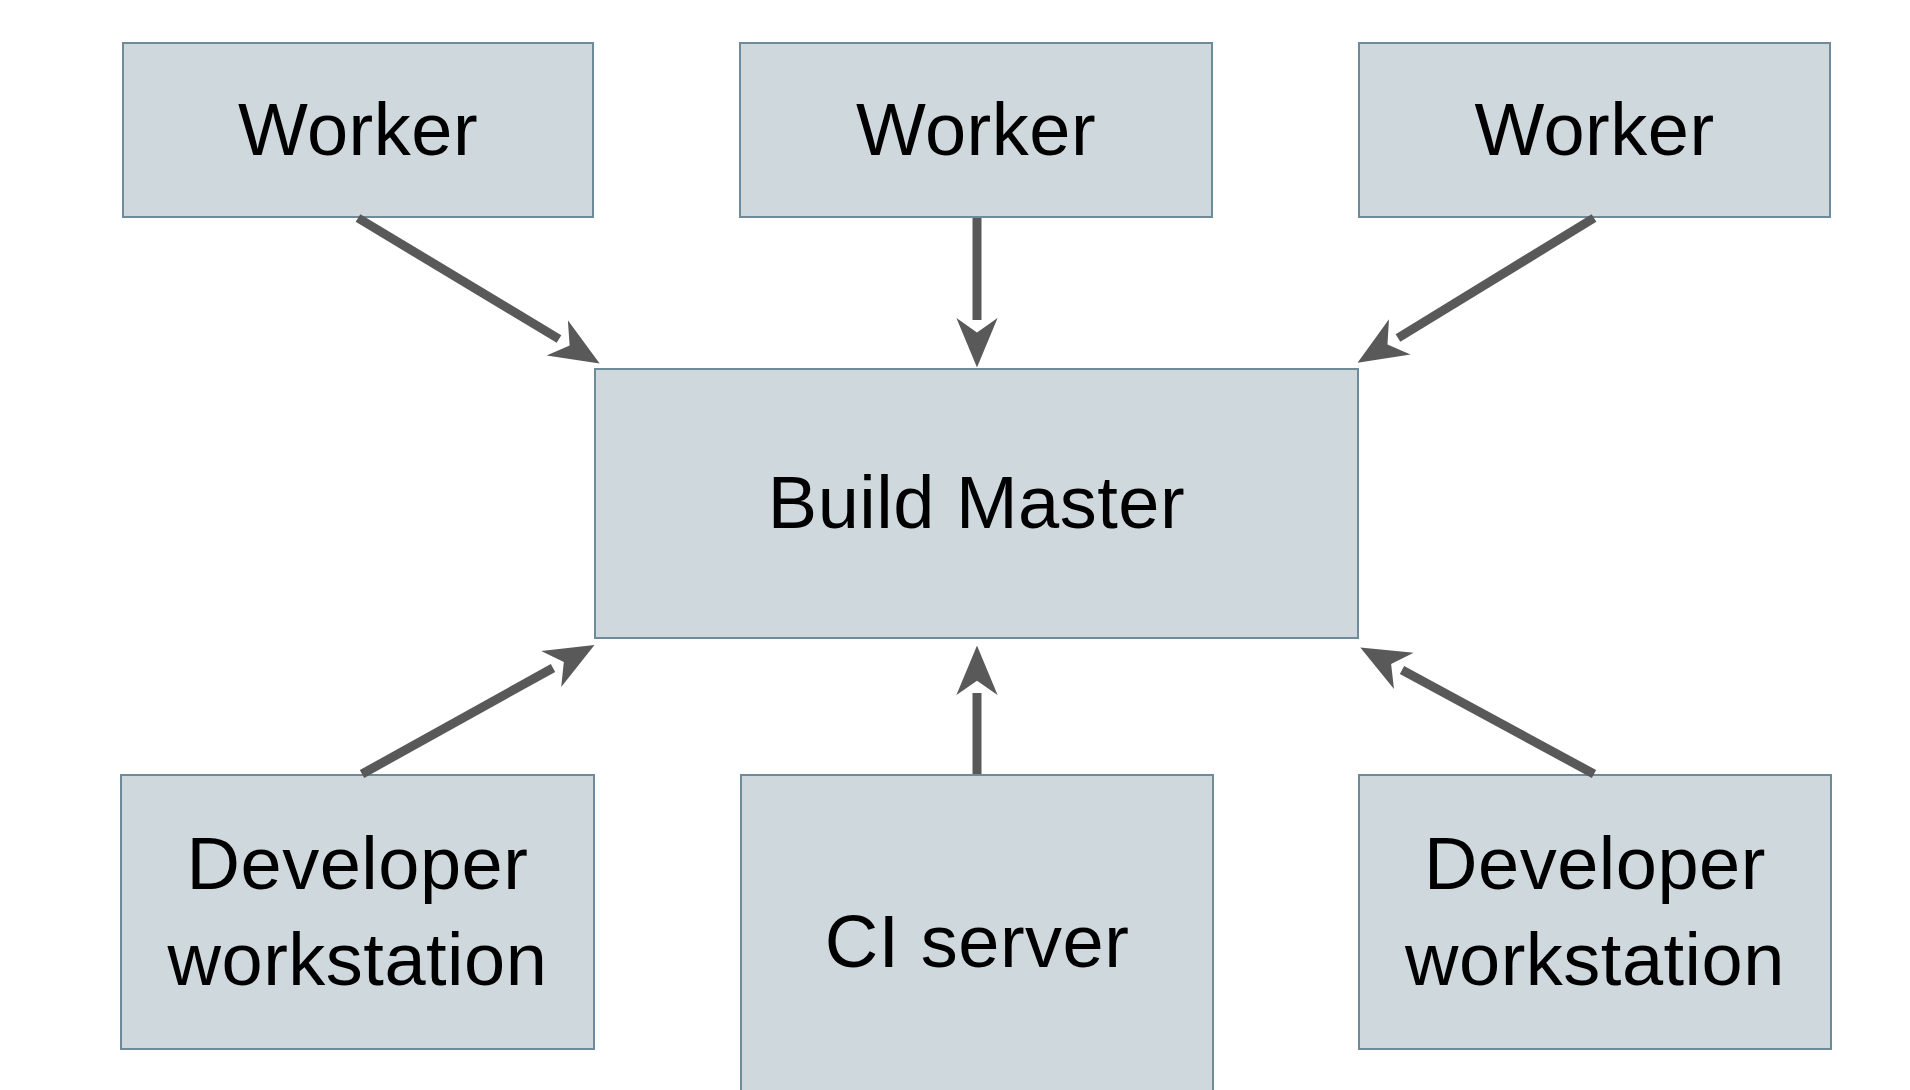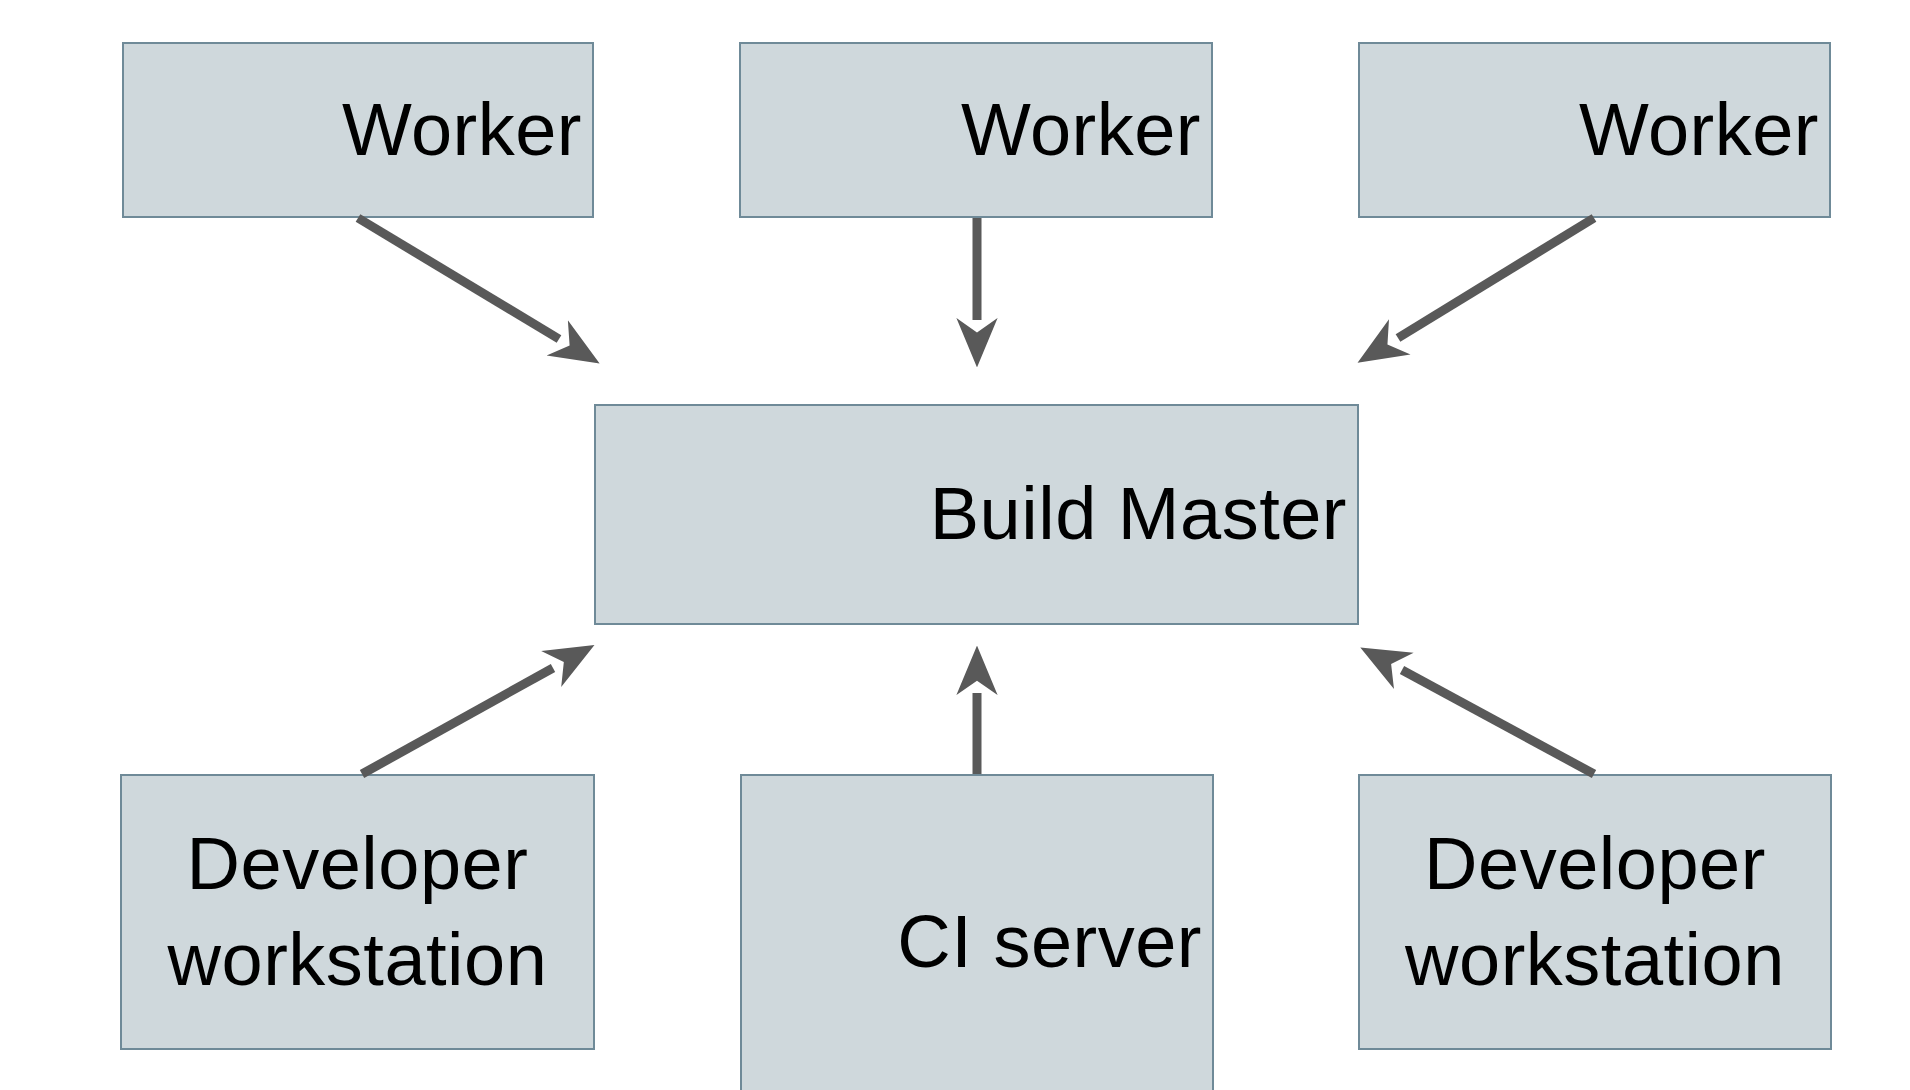--- a/index.html
+++ b/index.html
@@ -18,21 +18,21 @@
     position: absolute;
     inset: 0;
   }
   .node {
     position: absolute;
     box-sizing: border-box;
     background: var(--node_fill, #cfd8dc);
     border: 2px solid var(--node_border, #6f8a98);
     display: flex;
     align-items: center;
-    justify-content: flex-end;
+    justify-content: center;
     text-align: center;
     color: var(--text, #000000);
     font-size: 74px;
     line-height: 1.3;
     letter-spacing: 0.5px;
   }
   .node .label {
     display: block;
     padding: 0 10px;
   }
@@ -59,21 +59,21 @@
   </div>
 
   <div class="node" style="left:739px; top:42px; width:474px; height:176px;">
     <span class="label">Worker</span>
   </div>
 
   <div class="node" style="left:1358px; top:42px; width:473px; height:176px;">
     <span class="label">Worker</span>
   </div>
 
-  <div class="node" style="left:594px; top:368px; width:765px; height:221px;margin-top:36px;">
+  <div class="node" style="left:594px; top:368px; width:765px; height:271px;">
     <span class="label">Build Master</span>
   </div>
 
   <div class="node" style="left:120px; top:774px; width:475px; height:276px;">
     <span class="label">Developer workstation</span>
   </div>
 
   <div class="node" style="left:740px; top:774px; width:474px; height:336px;">
     <span class="label">CI server</span>
   </div>

